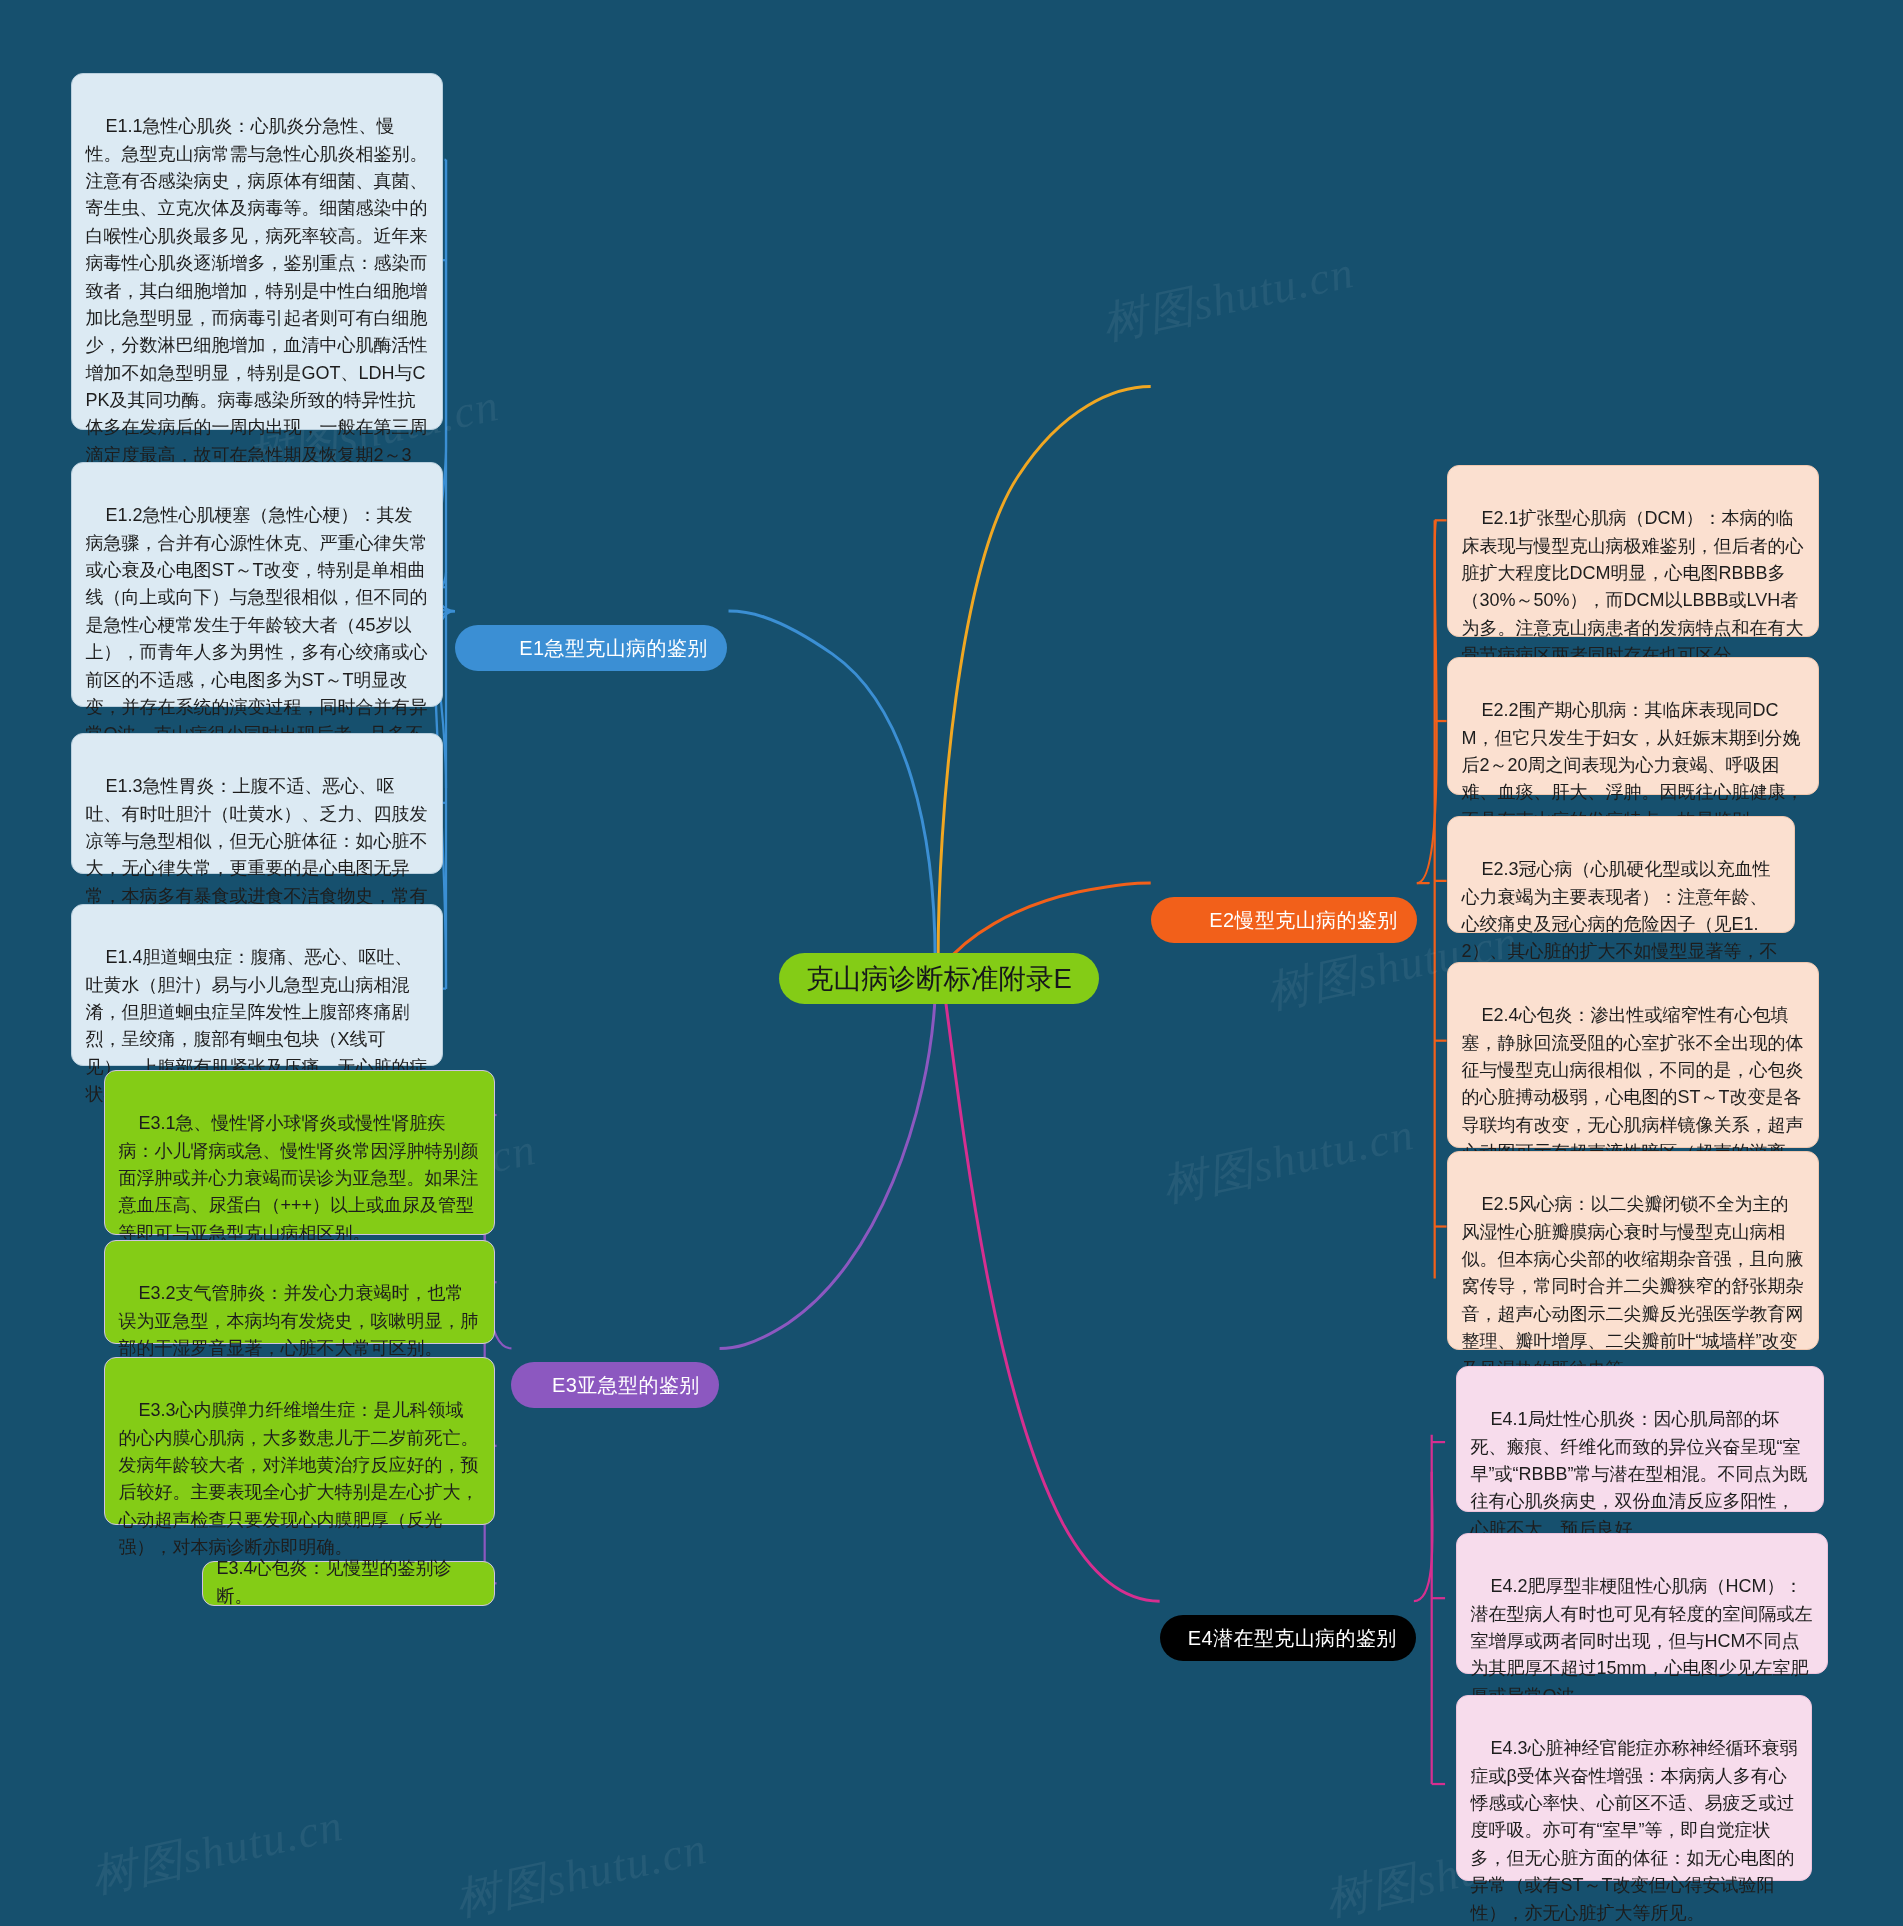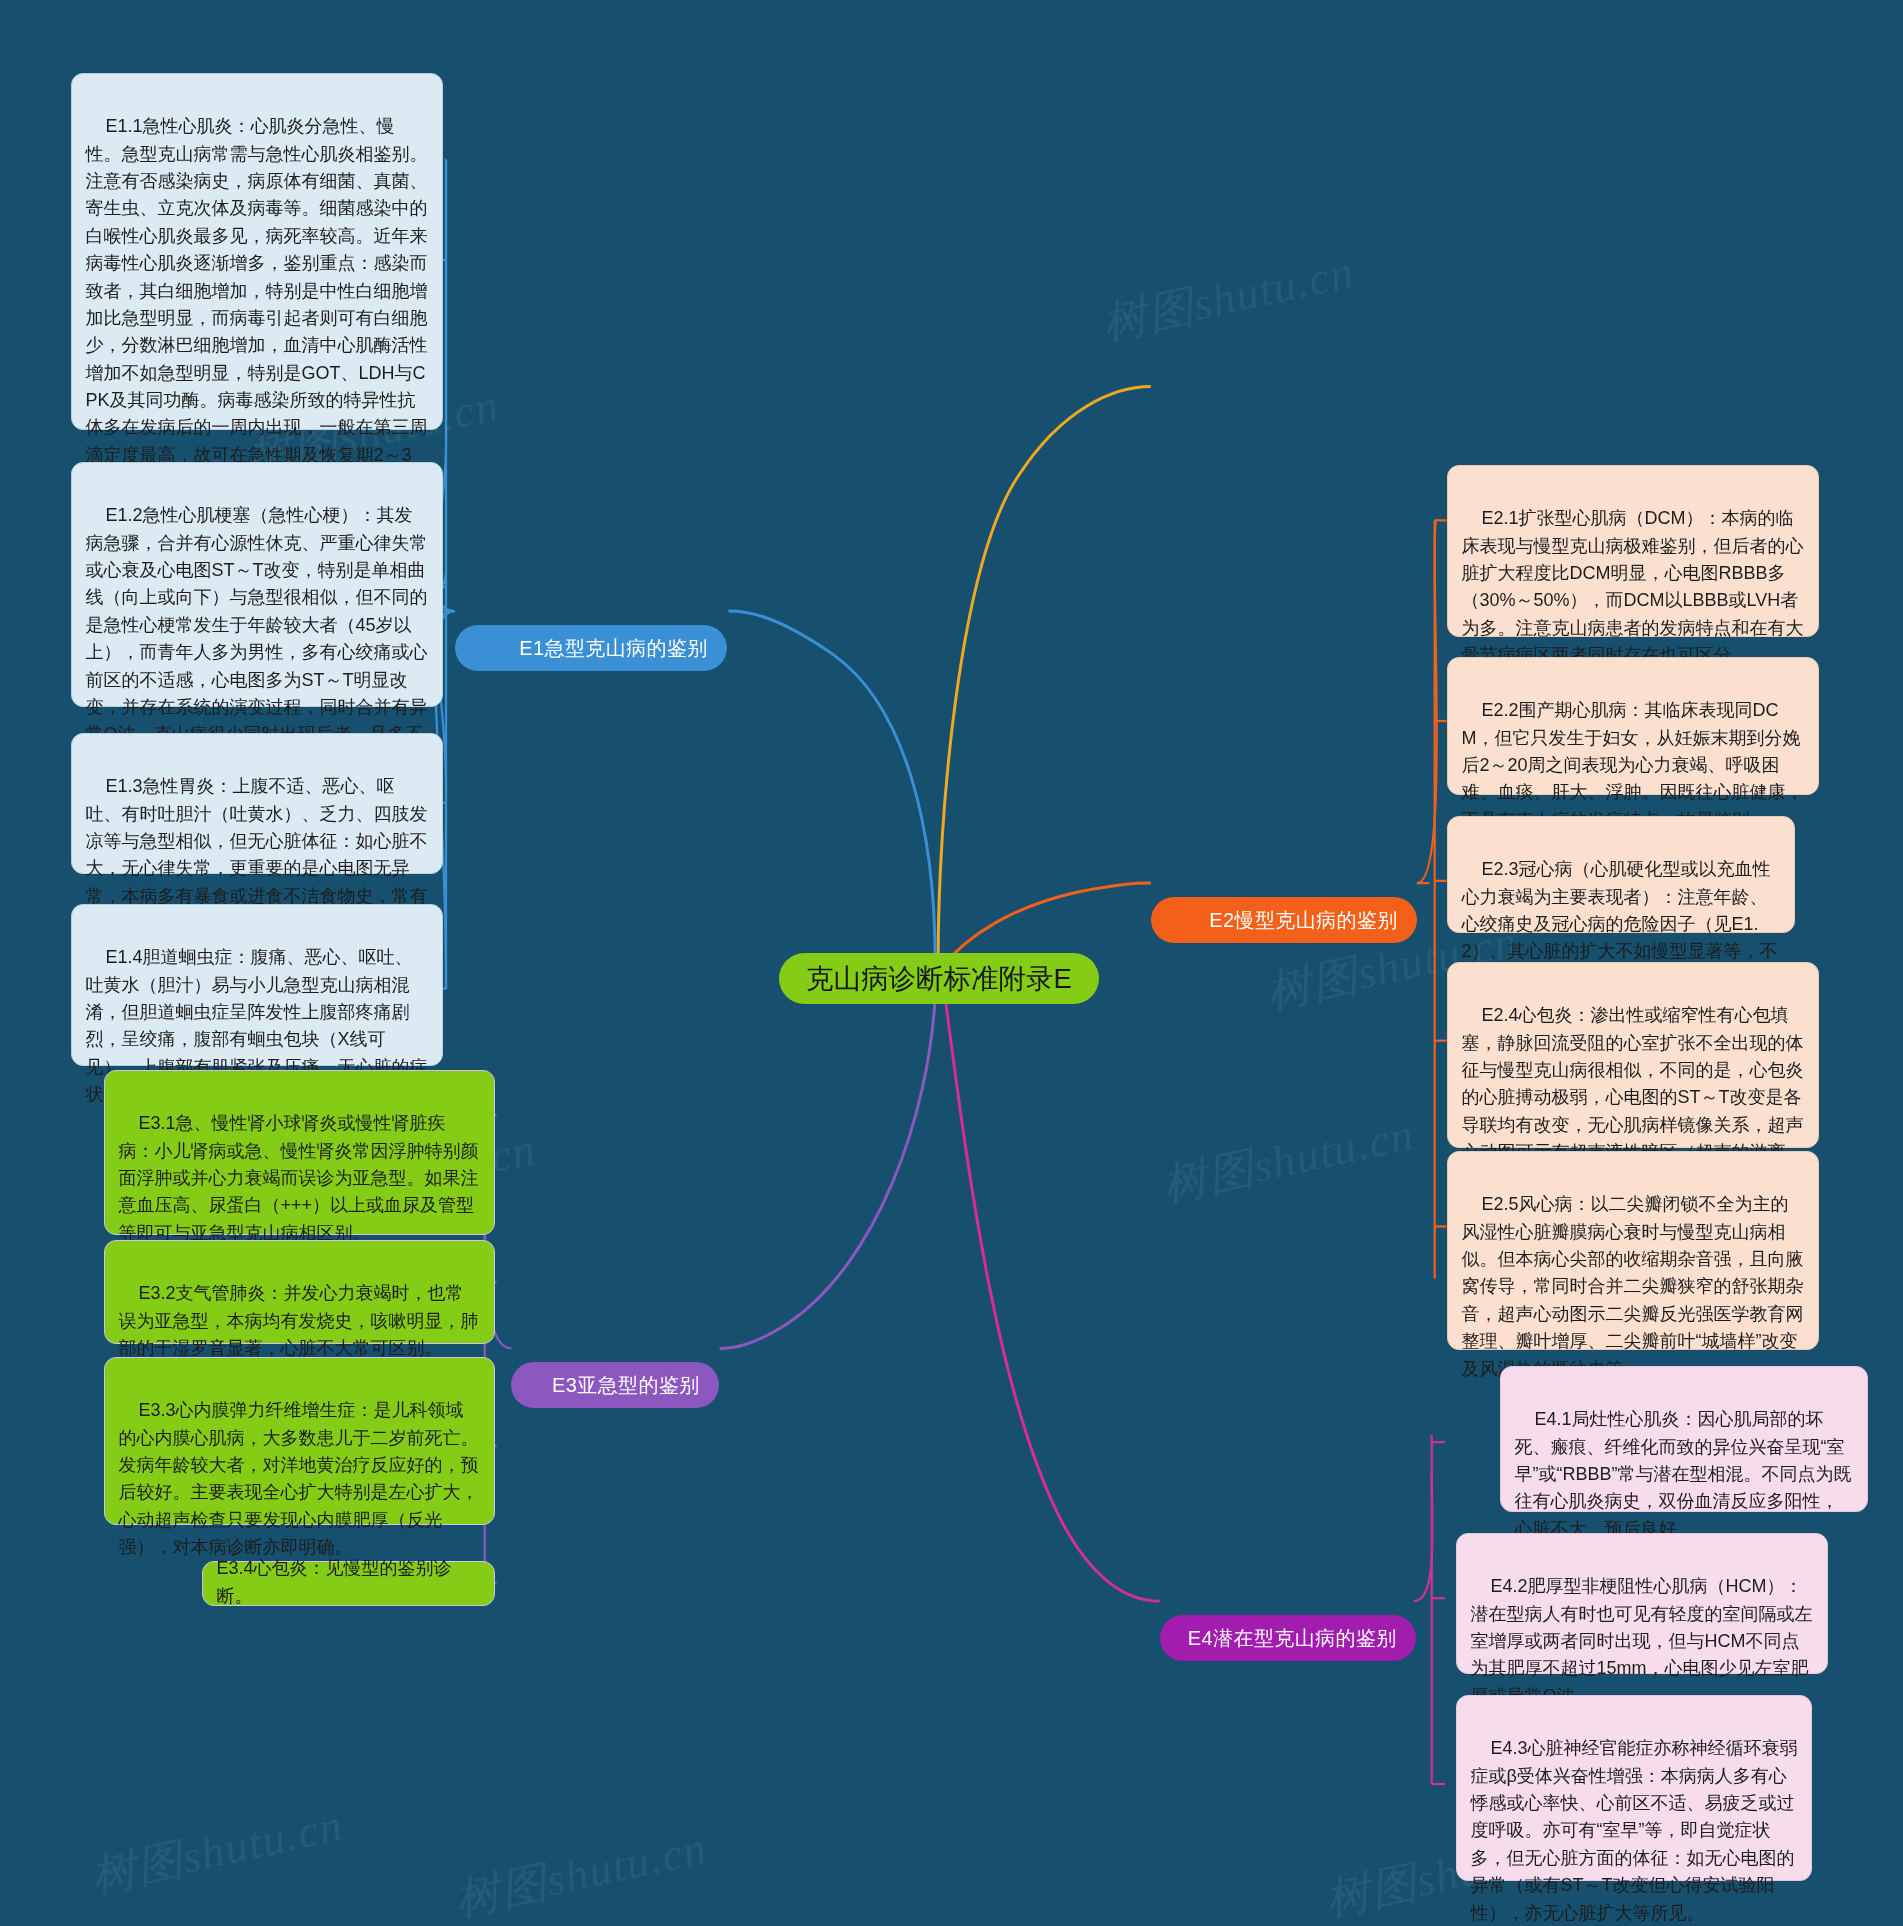--- a/index.html
+++ b/index.html
@@ -70,21 +70,21 @@
     font-size: 20px;
     letter-spacing: 0.4px;
     text-align: center;
     padding: 0 19.3px;
     white-space: nowrap;
     margin-top: 36px;
   }
   .pill.b1 { background: #3b8fd4; }
   .pill.b2 { background: #f2601a; }
   .pill.b3 { background: #8c58c0; }
-  .pill.b4 { background: #a21caf; }
+  .pill.b4 { background: #000000; }
 
   
   .root {
     display: flex;
     align-items: center;
     justify-content: center;
     border-radius: 743px;
     background: #84cc16;
     color: #16181a;
     font-size: 27.5px;
@@ -217,21 +217,21 @@
   <div class="node leaf lilac" style="left:104px; top:1240px; width:391px; height:104px;">
     <span>E3.2支气管肺炎：并发心力衰竭时，也常误为亚急型，本病均有发烧史，咳嗽明显，肺部的干湿罗音显著，心脏不大常可区别。</span>
   </div>
   <div class="node leaf lilac" style="left:104px; top:1357px; width:391px; height:168px;">
     <span>E3.3心内膜弹力纤维增生症：是儿科领域的心内膜心肌病，大多数患儿于二岁前死亡。发病年龄较大者，对洋地黄治疗反应好的，预后较好。主要表现全心扩大特别是左心扩大，心动超声检查只要发现心内膜肥厚（反光强），对本病诊断亦即明确。</span>
   </div>
   <div class="node leaf lilac" style="left:202px; top:1561px; width:293px; height:45px; display:flex; align-items:center;">
     <span>E3.4心包炎：见慢型的鉴别诊断。</span>
   </div>
 
-  <div class="node leaf pink" style="left:1456px; top:1366px; width:368px; height:146px;margin-left:44px;">
+  <div class="node leaf pink" style="left:1456px; top:1366px; width:368px; height:146px;">
     <span>E4.1局灶性心肌炎：因心肌局部的坏死、瘢痕、纤维化而致的异位兴奋呈现“室早”或“RBBB”常与潜在型相混。不同点为既往有心肌炎病史，双份血清反应多阳性，心脏不大，预后良好。</span>
   </div>
   <div class="node leaf pink" style="left:1456px; top:1533px; width:372px; height:141px;">
     <span>E4.2肥厚型非梗阻性心肌病（HCM）：潜在型病人有时也可见有轻度的室间隔或左室增厚或两者同时出现，但与HCM不同点为其肥厚不超过15mm，心电图少见左室肥厚或异常Q波。</span>
   </div>
   <div class="node leaf pink" style="left:1456px; top:1695px; width:356px; height:186px;">
     <span>E4.3心脏神经官能症亦称神经循环衰弱症或β受体兴奋性增强：本病病人多有心悸感或心率快、心前区不适、易疲乏或过度呼吸。亦可有“室早”等，即自觉症状多，但无心脏方面的体征：如无心电图的异常（或有ST～T改变但心得安试验阳性），亦无心脏扩大等所见。</span>
   </div>
 
 </div>

